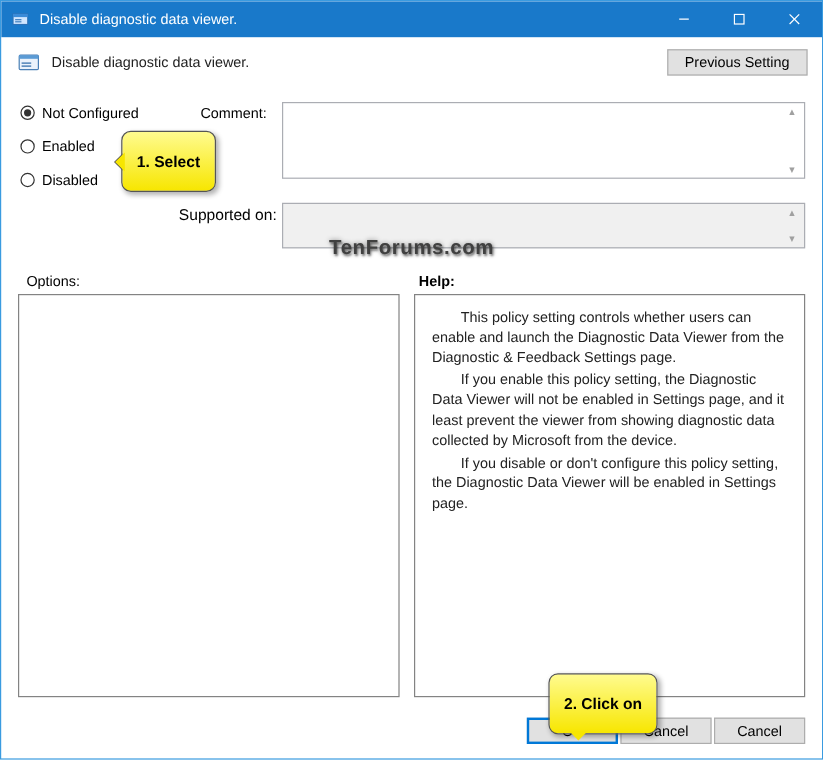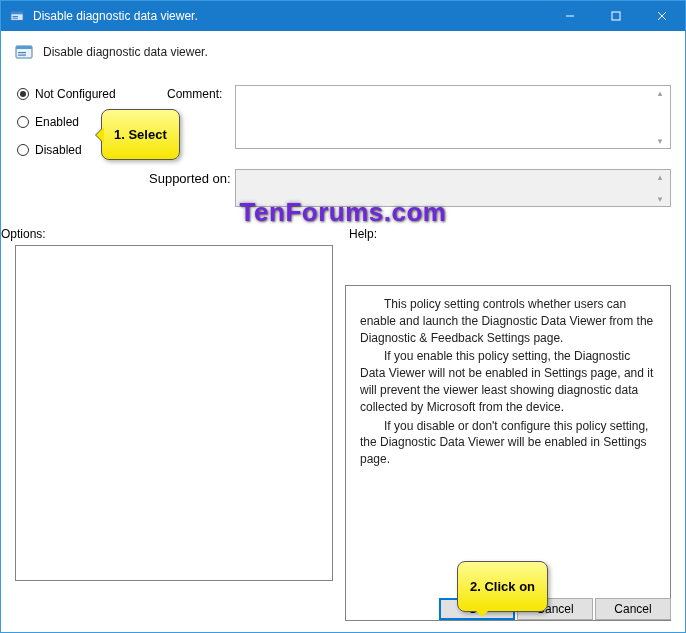--- a/index.html
+++ b/index.html
@@ -74,30 +74,30 @@
   .supported-box {
     position:absolute; left:234px; top:168px; right:14px; height:38px;
     border:1px solid #abadb3; background:#f0f0f0;
     padding:4px 6px; color:#555; font-size:12px;
   }
   .scroll-arrows {
     position:absolute; right:2px; top:2px; bottom:2px; width:16px;
     display:flex; flex-direction:column; justify-content:space-between;
     color:#a0a0a0; font-size:9px; text-align:center;
   }
-  .options-label { position:absolute; left:0; top:226px; }
-  .help-label { position:absolute; left:348px; top:226px; }
+  .options-label { position:absolute; left:21px; top:226px; }
+  .help-label { position:absolute; left:348px; top:226px;font-weight:bold; }
   .options-box {
     position:absolute; left:14px; top:244px; width:318px; height:336px;
     border:1px solid #838383; background:#fff;
   }
   .help-box {
     position:absolute; left:344px; top:244px; right:14px; height:336px;
     border:1px solid #838383; background:#fff;
-    padding:10px 14px; font-size:12px; color:#222; line-height:1.4;margin-top:40px;
+    padding:10px 14px; font-size:12px; color:#222; line-height:1.4;
   }
   .help-box p { margin:0 0 2px 0; text-indent:24px; }
   .footer-btns {
     position:absolute; right:14px; bottom:12px;
     display:flex; gap:2px;
   }
   .footer-btns .btn { min-width:76px; padding:3px 10px; }
   .btn.focused { border:2px solid #0078d7; padding:2px 9px; background:#e1e1e1; }
   .callout {
     position:absolute;
@@ -123,21 +123,21 @@
   .callout.c2::before {
     content:""; position:absolute; left:16px; bottom:-14px;
     border:8px solid transparent; border-top-color:#f7e600;
   }
   .callout.c2::after {
     content:""; position:absolute; left:16px; bottom:-16px;
     border:8px solid transparent; border-top-color:#555; z-index:-1;
   }
   .watermark {
     position:absolute; left:50%; top:196px; transform:translateX(-50%);
-    font-size:26px; font-weight:600; color:#6d28d9;
+    font-size:17px; font-weight:600; color:#404040;
     text-shadow:0 0 4px rgba(0,0,0,0.4),1px 1px 2px rgba(0,0,0,0.5);
     pointer-events:none;
     letter-spacing:0.5px;
   }
 </style>
 </head>
 <body>
 
 <div class="titlebar">
   <span class="title-icon">
@@ -173,20 +173,21 @@
   <div class="header-row">
     <span class="policy-icon">
       <svg width="20" height="20" viewBox="0 0 20 20">
         <rect x="2" y="4" width="16" height="12" rx="1" fill="#eaf2fb" stroke="#4a7fb5"></rect>
         <rect x="2" y="4" width="16" height="3" fill="#5b9bd5"></rect>
         <rect x="4" y="10" width="8" height="1.2" fill="#4a7fb5"></rect>
         <rect x="4" y="12.5" width="8" height="1.2" fill="#4a7fb5"></rect>
       </svg>
     </span>
     <span class="policy-title">Disable diagnostic data viewer.</span>
+    <button class="btn">Previous Setting</button>
   </div>
 </div>
 
 <div class="radio-col">
   <label class="radio-item">
     <span class="radio-ring">
         <span class="radio-dot"></span>
       </span>
     <span class="lbl">Not Configured</span>
   </label>
@@ -216,21 +217,21 @@
   </div>
 </div>
 
 <div class="options-label">Options:</div>
 <div class="help-label">Help:</div>
 
 <div class="options-box"></div>
 
 <div class="help-box">
   <p>This policy setting controls whether users can enable and launch the Diagnostic Data Viewer from the Diagnostic &amp; Feedback Settings page.</p>
-  <p>If you enable this policy setting, the Diagnostic Data Viewer will not be enabled in Settings page, and it will prevent the viewer least showing diagnostic data collected by Microsoft from the device.</p>
+  <p>If you enable this policy setting, the Diagnostic Data Viewer will not be enabled in Settings page, and it least prevent the viewer from showing diagnostic data collected by Microsoft from the device.</p>
   <p>If you disable or don't configure this policy setting, the Diagnostic Data Viewer will be enabled in Settings page.</p>
 </div>
 
 <div class="footer-btns">
   <button class="btn focused">OK</button>
   <button class="btn">Cancel</button>
   <button class="btn">Cancel</button>
 </div>
 
 <div class="callout c1">1. Select</div>

